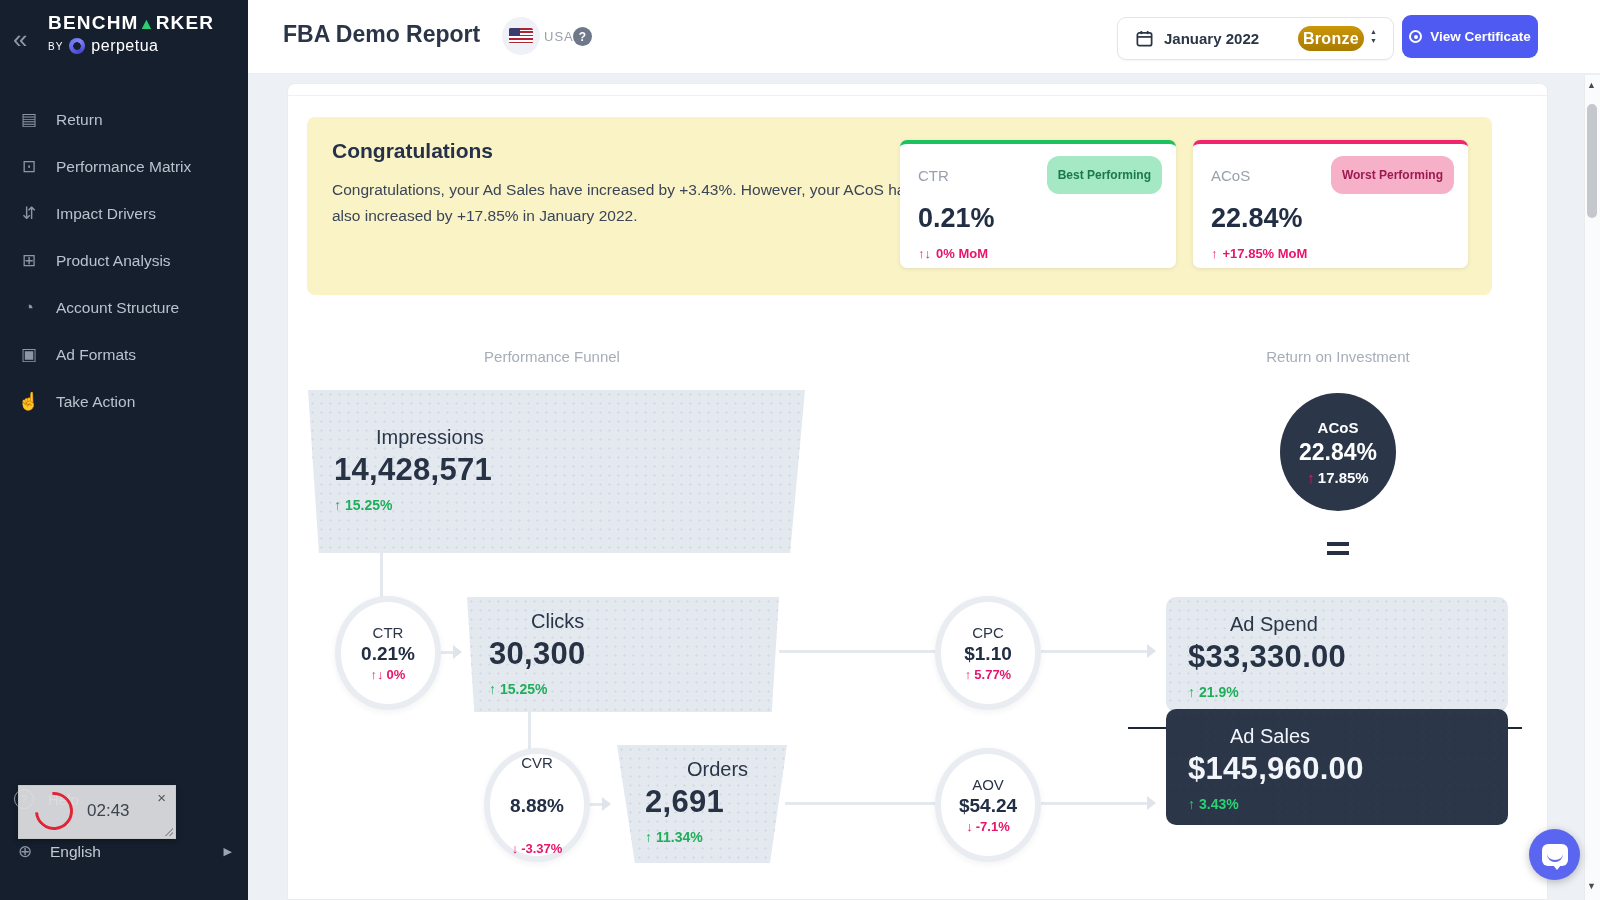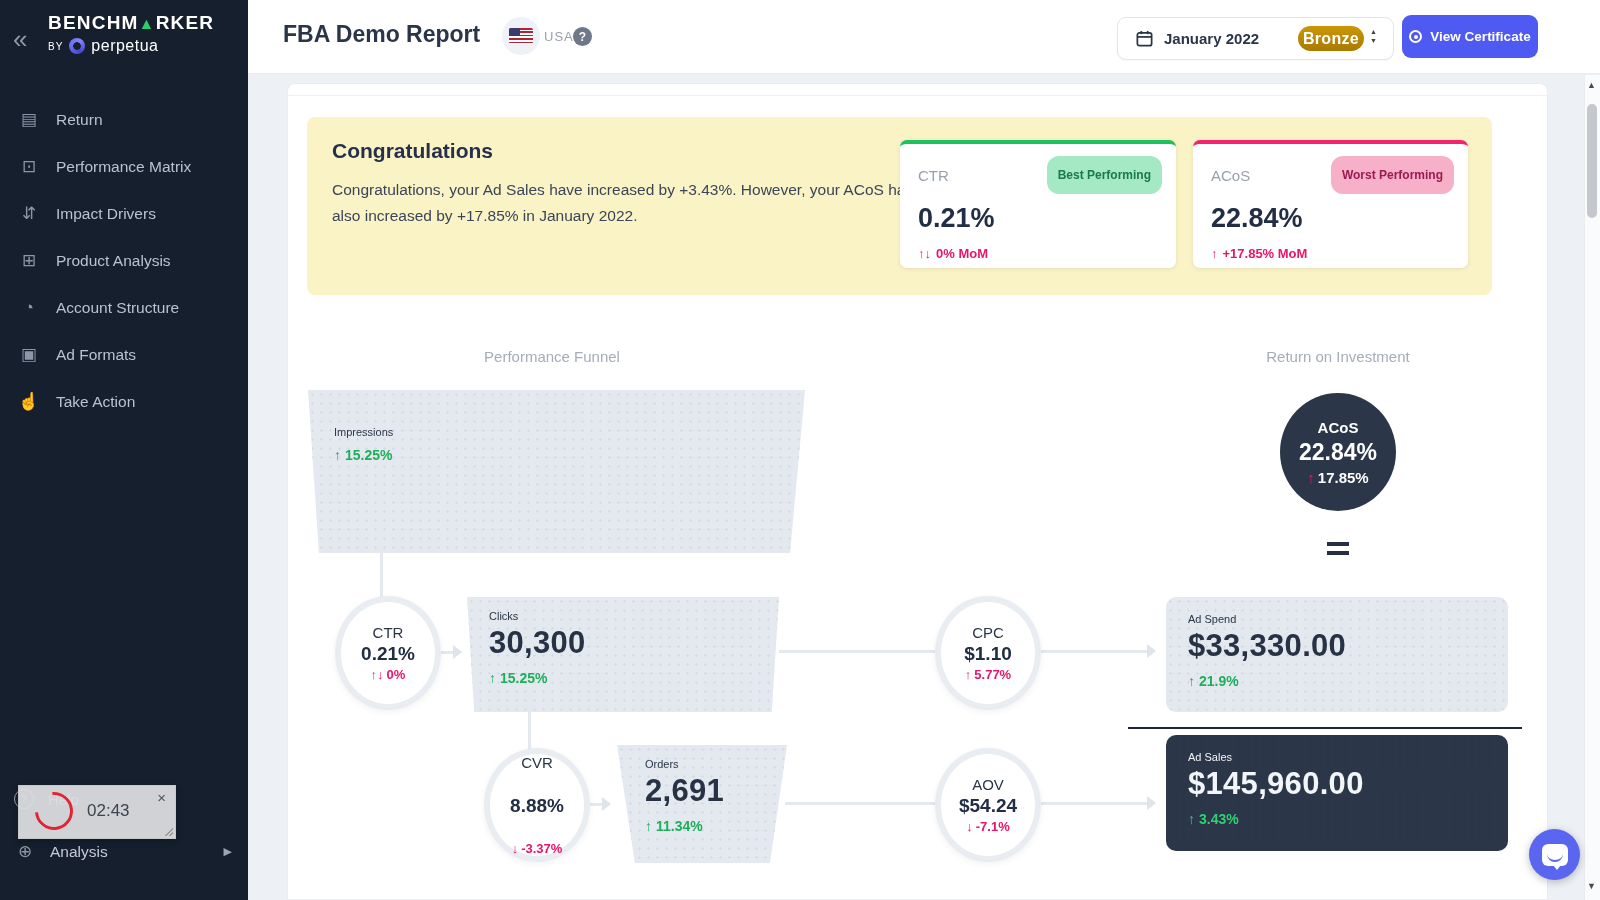--- a/index.html
+++ b/index.html
@@ -87,40 +87,40 @@
 
   
   .section-title{position:absolute;top:348px;width:280px;text-align:center;font-size:15px;color:#a6adb8;z-index:2;}
   .funnel-title{left:412px;} .roi-title{left:1198px;}
   .shape,.flat-card.light{background-color:#e3e9ef;
     background-image:radial-gradient(#d5dce5 1px,transparent 1.2px);background-size:9px 9px;}
   .shape{position:absolute;z-index:2;box-sizing:border-box;}
   .imp{left:308px;top:390px;width:497px;height:163px;clip-path:polygon(0 0,100% 0,97% 100%,2.2% 100%);padding:36px 0 0 26px;}
   .clicks{left:467px;top:597px;width:312px;height:115px;clip-path:polygon(0 0,100% 0,97.7% 100%,2.3% 100%);padding:13px 0 0 22px;}
   .orders{left:617px;top:745px;width:170px;height:118px;clip-path:polygon(0 0,100% 0,90% 100%,10.5% 100%);padding:13px 0 0 28px;}
-  .sh-label{font-size:11px;color:#2a3547;}
+  .sh-label{font-size:20px;color:#2a3547;margin-left:42px;}
   .sh-value{font-size:31px;font-weight:bold;color:#273245;margin-top:3px;letter-spacing:0.3px;}
   .sh-change{margin-top:9px;font-size:14px;font-weight:bold;display:flex;gap:4px;align-items:center;}
   .green{color:#1fae5a;} .pink{color:#e8156a;} .green-br{color:#2bd273;}
   .node-circle{position:absolute;width:106px;height:114px;border-radius:50%;background:#fff;
     border:6px solid #e9edf2;box-sizing:border-box;display:flex;flex-direction:column;align-items:center;
     justify-content:center;gap:2px;box-shadow:0 2px 6px rgba(30,40,60,.06);z-index:2;}
   .ctr-c{left:335px;top:596px;} .cpc-c{left:935px;top:596px;}
   .cvr-c{left:484px;top:748px;justify-content:space-between;} .aov-c{left:935px;top:748px;}
   .nc-label{font-size:15px;color:#2a3547;}
   .nc-value{font-size:19px;font-weight:bold;color:#222e44;}
   .nc-change{font-size:13px;font-weight:bold;display:flex;gap:3px;align-items:center;}
   .conn-v{position:absolute;width:3px;background:#e4e9ef;z-index:1;}
   .conn-h{position:absolute;height:3px;background:#e4e9ef;z-index:1;}
   .arrow-head{position:absolute;width:0;height:0;border-top:7px solid transparent;
     border-bottom:7px solid transparent;border-left:9px solid #dfe4ea;z-index:1;}
   .flat-card{position:absolute;left:1166px;width:342px;height:115px;border-radius:10px;z-index:2;
     box-sizing:border-box;padding:16px 0 0 22px;}
   .adspend{top:597px;}
-  .adsales{top:735px;height:116px;background-color:#2b3649;
+  .adsales{top:709px;height:116px;background-color:#2b3649;
     background-image:radial-gradient(#33405642 1px,transparent 1.2px);background-size:9px 9px;}
   .adsales .sh-label,.adsales .sh-value{color:#f2f5f9;}
   .divider{position:absolute;left:1128px;top:727px;width:394px;height:2px;background:#1d2636;z-index:2;}
   .acos-circle{position:absolute;left:1280px;top:393px;width:116px;height:118px;border-radius:50%;
     background:#2b3649;color:#fff;display:flex;flex-direction:column;align-items:center;justify-content:center;gap:3px;z-index:2;}
   .ac-label{font-size:15px;font-weight:bold;}
   .ac-value{font-size:23px;font-weight:bold;}
   .ac-change{font-size:15px;font-weight:bold;display:flex;gap:3px;align-items:center;color:#fff;}
   .equals{position:absolute;left:1327px;top:542px;z-index:2;}
   .equals div{width:22px;height:4px;background:#253044;margin-bottom:5px;}
@@ -189,21 +189,21 @@
       <span>Help</span>
     </div>
     <div class="recorder">
       <span class="rec-ring"></span>
       <span class="rec-time">02:43</span>
       <span class="rec-close">×</span>
       <span class="rec-grip"></span>
     </div>
     <div class="lang-row">
       <span class="nav-icon globe">⊕</span>
-      <span>Analysis</span>
+      <span>English</span>
       <span class="lang-arrow">▶</span>
     </div>
   </aside>
 
   <header class="header">
     <div class="page-title">FBA Demo Report</div>
     <div class="flag-chip">
       <span class="flag"></span>
     </div>
     <div class="country">USA</div>
@@ -271,20 +271,21 @@
   <div class="arrow-head" style="left:1147px;top:644px;"></div>
   <div class="conn-v" style="left:528px;top:710px;height:40px;"></div>
   <div class="conn-h" style="left:590px;top:803px;width:16px;"></div>
   <div class="arrow-head" style="left:602px;top:797px;"></div>
   <div class="conn-h" style="left:785px;top:802px;width:152px;"></div>
   <div class="conn-h" style="left:1041px;top:802px;width:110px;"></div>
   <div class="arrow-head" style="left:1147px;top:796px;"></div>
 
   <div class="shape imp">
     <div class="sh-label">Impressions</div>
+    <div class="sh-value">14,428,571</div>
     <div class="sh-change green">
         <span>↑</span>
         <span>15.25%</span>
       </div>
   </div>
 
   <div class="node-circle ctr-c">
     <div class="nc-label">CTR</div>
     <div class="nc-value">0.21%</div>
     <div class="nc-change pink">

